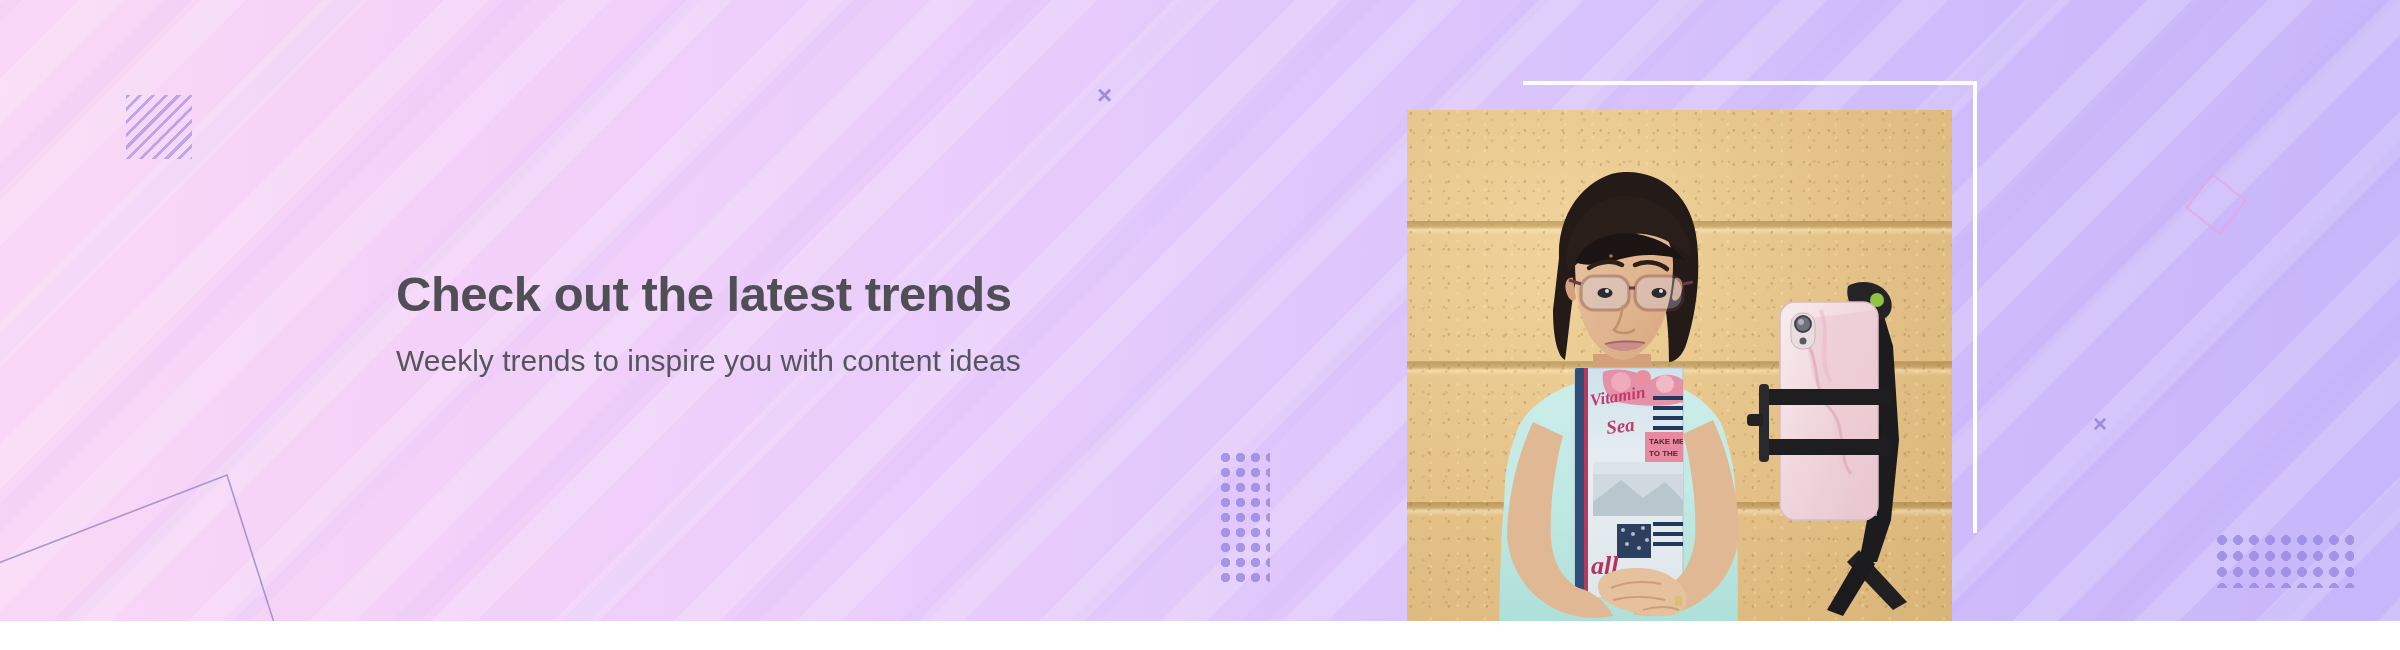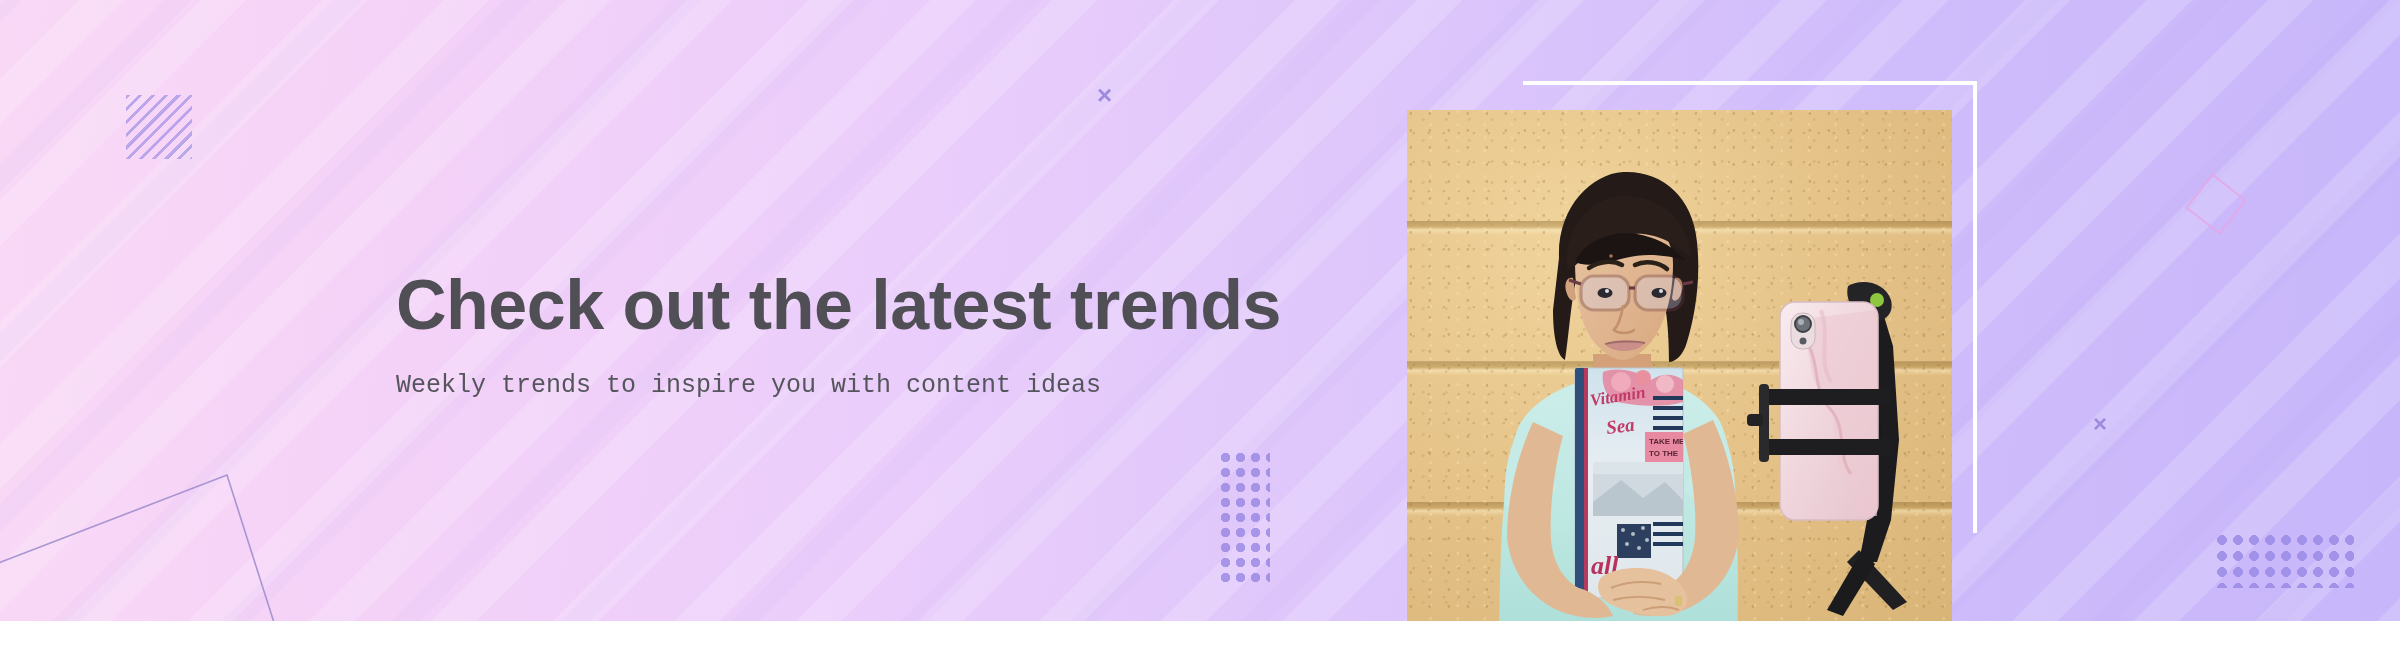--- a/index.html
+++ b/index.html
@@ -62,34 +62,33 @@
   }
 
   
   .text-block {
     position: absolute;
     left: 396px;
     top: 268px;
     width: 900px;
   }
   .headline {
-    font-size: 70px;
+    font-size: 49px;
     line-height: 1.08;
     font-weight: bold;
     color: #4f4f55;
     letter-spacing: -0.5px;
     white-space: nowrap;
   }
   .subhead {
-    margin-top: 26px;
-    font-size: 25px;
+    margin-top: 20px;
+    font-size: 30px;
     line-height: 1.3;
     color: #55555c;
     white-space: nowrap;
-    font-family: Liberation Mono, monospace;
   }
 
   
   .deco { position: absolute; pointer-events: none; }
 
   .hatch-square {
     left: 126px; top: 95px;
     width: 66px; height: 64px;
     background: repeating-linear-gradient(
       135deg,

